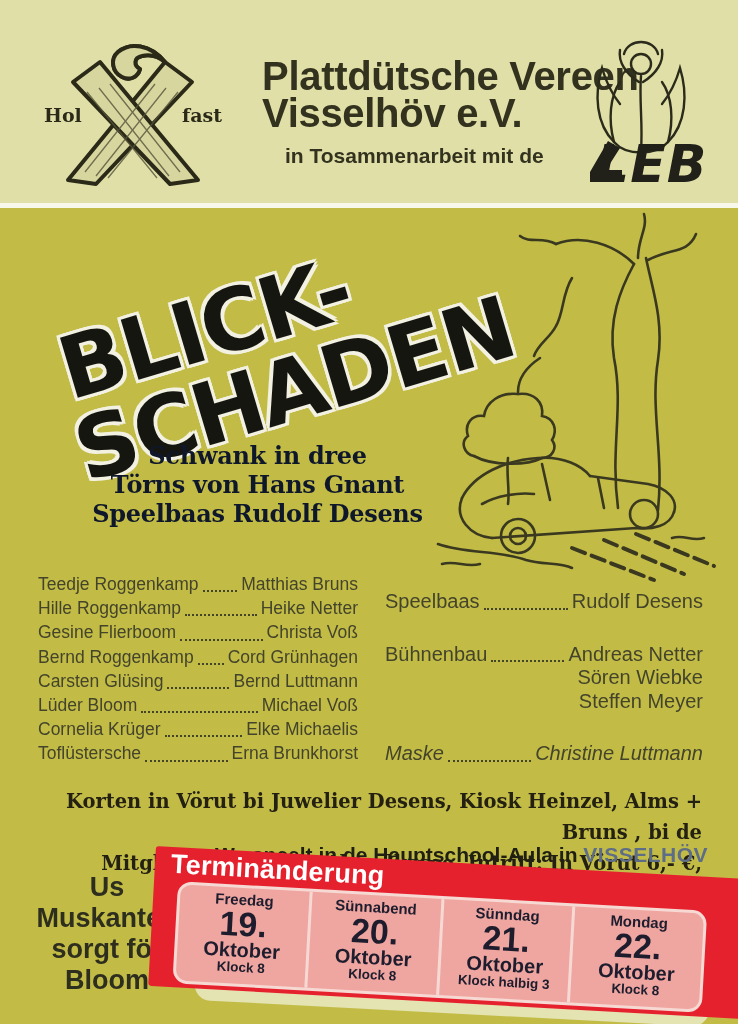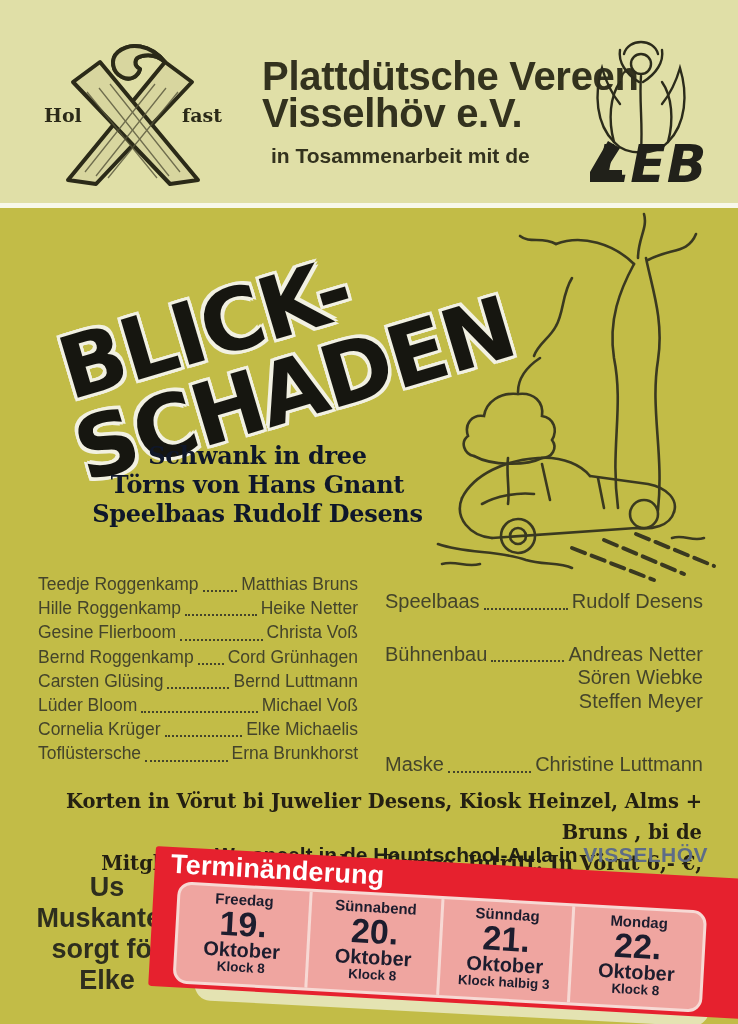--- a/index.html
+++ b/index.html
@@ -5,21 +5,21 @@
   html,body{margin:0;padding:0;background:#888;}
   .page{position:relative;width:738px;height:1024px;overflow:hidden;
         background:#c2bc47;font-family:"Liberation Sans",sans-serif;}
 
   
   .header{position:absolute;left:0;top:0;width:738px;height:203px;background:#e0dfa7;}
   .divider{position:absolute;left:0;top:203px;width:738px;height:5px;background:#f8f8ea;}
   .holfast{position:absolute;left:30px;top:22px;}
   .org{position:absolute;left:262px;top:58px;color:#33321e;font-weight:bold;
        font-size:40px;line-height:37px;letter-spacing:-0.3px;}
-  .coop{position:absolute;left:271px;top:144px;color:#33321e;font-weight:600;font-size:21px;}
+  .coop{position:absolute;left:285px;top:144px;color:#33321e;font-weight:600;font-size:21px;}
   .leb{position:absolute;left:556px;top:24px;}
 
   
   .title{position:absolute;left:50px;top:332px;transform:rotate(-16.5deg);
          transform-origin:0 0;font-family:"DejaVu Sans",sans-serif;font-weight:900;
          font-size:86px;line-height:0.96;color:#161610;letter-spacing:-2px;white-space:nowrap;
          text-shadow:-3px -3px 0 #f2f1e2,3px -3px 0 #f2f1e2,-3px 3px 0 #f2f1e2,3px 3px 0 #f2f1e2,
                       0 -3px 0 #f2f1e2,0 3px 0 #f2f1e2,-3px 0 0 #f2f1e2,3px 0 0 #f2f1e2;}
   .title .l2{margin-left:-8px;}
 
@@ -33,21 +33,21 @@
 
   
   .castcol{position:absolute;left:38px;top:572px;width:320px;color:#44442b;
            font-size:17.5px;line-height:24.2px;}
   .crewcol{position:absolute;left:385px;top:590px;width:318px;color:#44442b;
            font-size:20px;line-height:23.5px;}
   .row{display:flex;align-items:flex-end;}
   .leader{flex:1;border-bottom:2.2px dotted #44442b;margin:0 4px 4px 4px;min-width:12px;}
   .crew-extra{text-align:right;}
   .gap-a{margin-top:29px;}
-  .gap-b{margin-top:40px;}
+  .gap-b{margin-top:29px;font-style:italic;}
 
   
   .tickets{position:absolute;left:36px;top:786px;width:666px;text-align:right;
            font-family:"DejaVu Serif",serif;font-weight:bold;font-size:19.5px;
            line-height:31px;color:#242012;}
 
   
   .venue{position:absolute;left:180px;top:843px;width:528px;text-align:right;
          font-weight:bold;font-size:21px;color:#1f1f14;z-index:1;white-space:nowrap;}
   .venue .city{color:#5d6c87;letter-spacing:0.5px;}
@@ -237,21 +237,21 @@
     <div>Korten in Vörut bi Juwelier Desens, Kiosk Heinzel, Alms + Bruns , bi de</div>
     <div>Mitglieder un an de Abendkasse. Intritt: In Vörut 6,- €, Abendkasse 7,- €</div>
   </div>
 
   <div class="venue"><span>We speelt in de Hauptschool-Aula in </span><span class="city">VISSELHÖV</span></div>
 
   <div class="music">
     <div>Us</div>
     <div>Muskanten</div>
     <div>sorgt för</div>
-    <div>Elke</div>
+    <div>Bloom</div>
   </div>
 
   <div class="palecard"></div>
 
   <div class="sticker">
     <div class="sticker-label">Terminänderung</div>
     <div class="panel">
       <div class="datecol">
         <div class="d-day">Freedag</div>
         <div class="d-num">19.</div>

